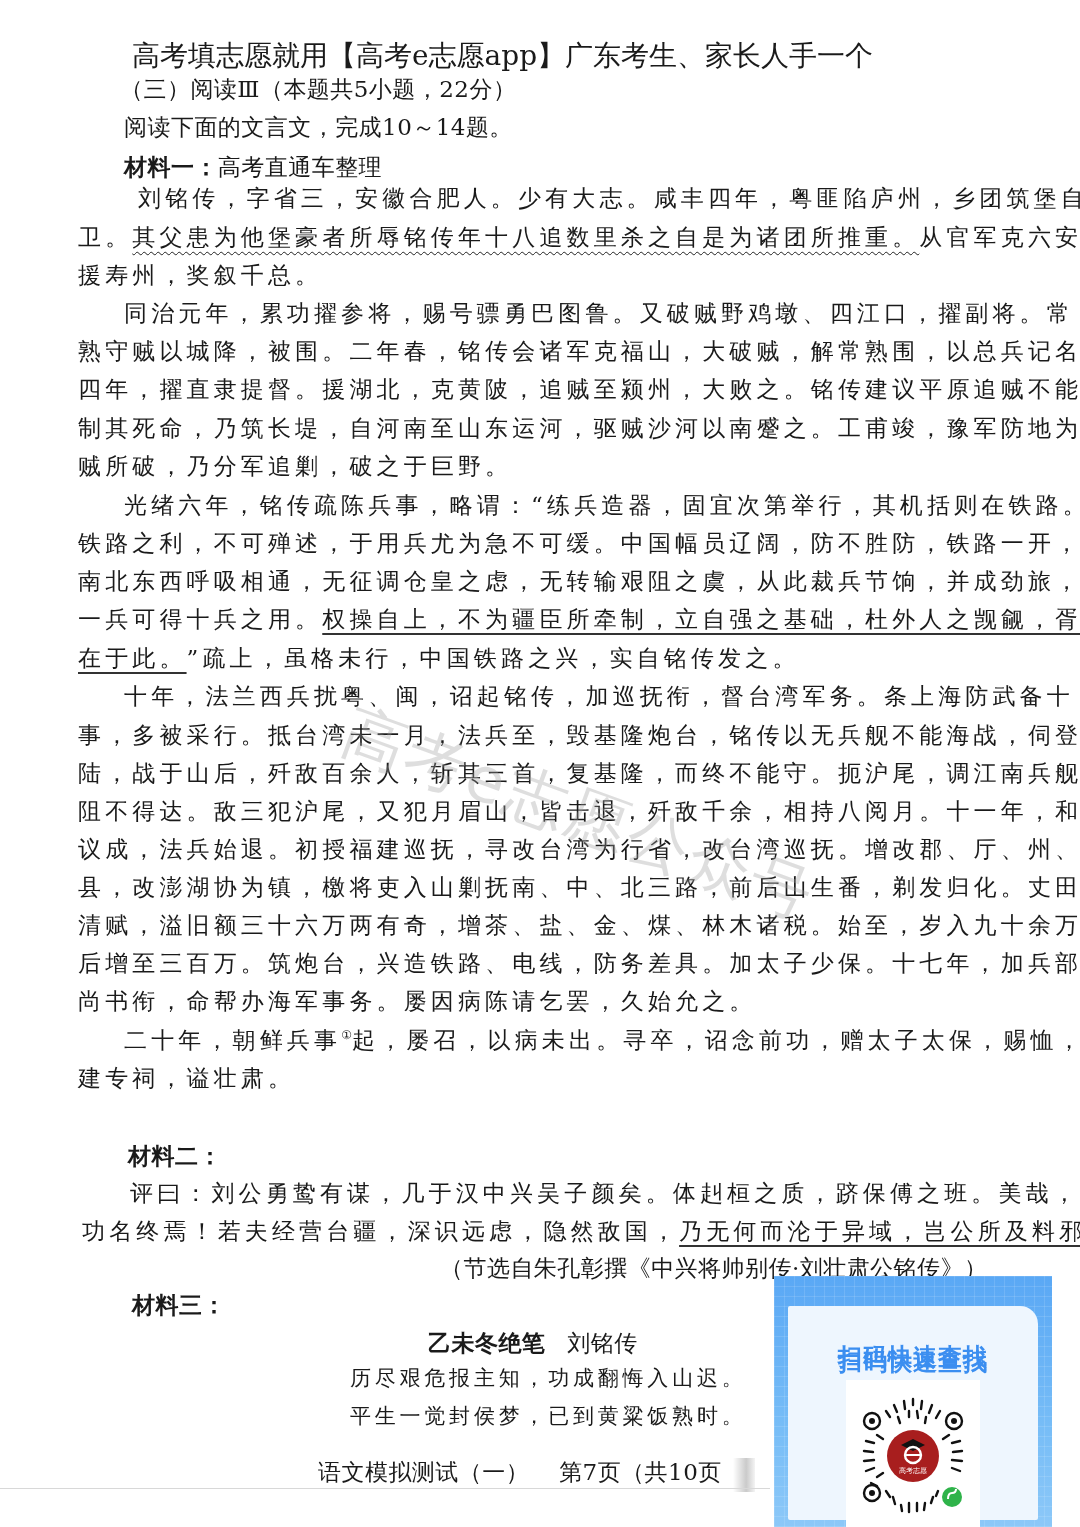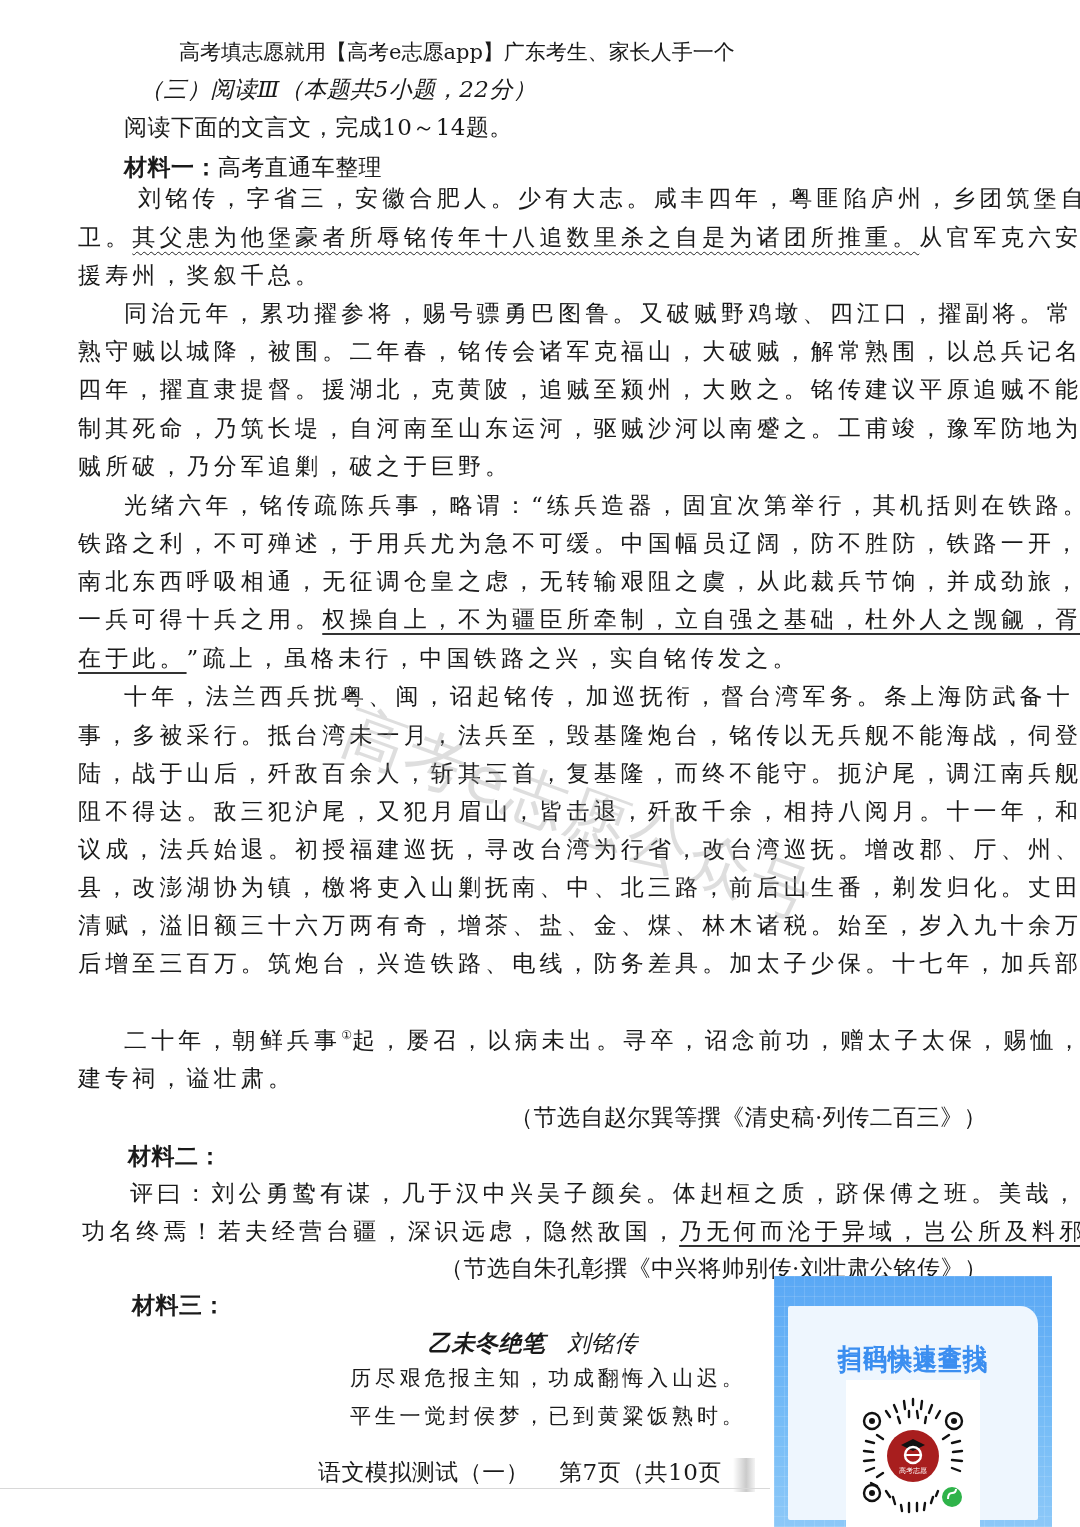--- a/index.html
+++ b/index.html
@@ -2,21 +2,21 @@
 <html><head>
   <meta charset="utf-8">
   <style>
     * { margin: 0; padding: 0; box-sizing: border-box; }
     html, body { width: 1080px; height: 1527px; background: #ffffff; overflow: hidden; }
     body { position: relative; font-family: "DejaVu Serif", "Liberation Serif", serif; color: #1a1a1a; }
 
     .page { position: absolute; left: 0; top: 0; width: 1080px; height: 1527px; }
 
     .line { position: absolute; white-space: nowrap; font-size: 23px; letter-spacing: 0.18em; line-height: 1; }
-    .line.header { font-size: 21px; letter-spacing: 0; margin-left: 47px; }
+    .line.header { font-size: 28px; letter-spacing: 0; }
     .line.plain { letter-spacing: 0.02em; }
     .bold { font-weight: bold; }
 
     .wavy { text-decoration: underline wavy #222; text-decoration-thickness: 1px; text-underline-offset: 6px; }
     .uline { text-decoration: underline solid #333; text-decoration-thickness: 1.5px; text-underline-offset: 6px; }
     sup.note { font-size: 12px; vertical-align: super; letter-spacing: 0; }
 
     .watermark {
       position: absolute; left: 360px; top: 690px;
       font-family: "DejaVu Sans", sans-serif;
@@ -49,21 +49,21 @@
     .ad-sub { position: absolute; left: 0; top: 227px; width: 278px; text-align: center;
       font-family: "DejaVu Sans", sans-serif; font-weight: bold; font-size: 13.5px; color: #3d88e6; letter-spacing: 0.02em; margin-top: 44px; }
   </style>
 </head>
 <body>
 
 <div class="page">
 
   <div class="line header" style="left:132px; top:42px;">高考填志愿就用【高考e志愿app】广东考生、家长人手一个</div>
 
-  <div class="line plain" style="left:140px; top:78px;font-style:italic;">（三）阅读Ⅲ（本题共5小题，22分）</div>
+  <div class="line plain" style="left:120px; top:78px;">（三）阅读Ⅲ（本题共5小题，22分）</div>
   <div class="line plain" style="left:124px; top:116px;">阅读下面的文言文，完成10～14题。</div>
 
   <div class="line plain" style="left:124px; top:155px;">
     <span class="bold">材料一：</span><span>高考直通车整理</span>
   </div>
 
   <div class="line" style="left:138px; top:187px;">刘铭传，字省三，安徽合肥人。少有大志。咸丰四年，粤匪陷庐州，乡团筑堡自</div>
   <div class="line" style="left:78px; top:226px;"><span>卫。</span><span class="wavy">其父患为他堡豪者所辱铭传年十八追数里杀之自是为诸团所推重。</span><span>从官军克六安，</span></div>
   <div class="line" style="left:78px; top:264px;">援寿州，奖叙千总。</div>
 
@@ -80,33 +80,33 @@
   <div class="line" style="left:78px; top:647px;"><span class="uline">在于此。</span><span>”疏上，虽格未行，中国铁路之兴，实自铭传发之。</span></div>
 
   <div class="line" style="left:124px; top:685px;">十年，法兰西兵扰粤、闽，诏起铭传，加巡抚衔，督台湾军务。条上海防武备十</div>
   <div class="line" style="left:78px; top:724px;">事，多被采行。抵台湾未一月，法兵至，毁基隆炮台，铭传以无兵舰不能海战，伺登</div>
   <div class="line" style="left:78px; top:762px;">陆，战于山后，歼敌百余人，斩其三首，复基隆，而终不能守。扼沪尾，调江南兵舰，</div>
   <div class="line" style="left:78px; top:800px;">阻不得达。敌三犯沪尾，又犯月眉山，皆击退，歼敌千余，相持八阅月。十一年，和</div>
   <div class="line" style="left:78px; top:838px;">议成，法兵始退。初授福建巡抚，寻改台湾为行省，改台湾巡抚。增改郡、厅、州、</div>
   <div class="line" style="left:78px; top:876px;">县，改澎湖协为镇，檄将吏入山剿抚南、中、北三路，前后山生番，剃发归化。丈田</div>
   <div class="line" style="left:78px; top:914px;">清赋，溢旧额三十六万两有奇，增茶、盐、金、煤、林木诸税。始至，岁入九十余万，</div>
   <div class="line" style="left:78px; top:952px;">后增至三百万。筑炮台，兴造铁路、电线，防务差具。加太子少保。十七年，加兵部</div>
+  <div class="line" style="left:78px; top:990px;">尚书衔，命帮办海军事务。屡因病陈请乞罢，久始允之。</div>
 
   <div class="line" style="left:124px; top:1029px;"><span>二十年，朝鲜兵事</span><sup class="note">①</sup><span>起，屡召，以病未出。寻卒，诏念前功，赠太子太保，赐恤，</span></div>
   <div class="line" style="left:78px; top:1067px;">建专祠，谥壮肃。</div>
 
-  <div class="line plain" style="left:510px; top:1106px;">（节选自赵尔巽等撰《清史稿·列传二百三》）</div>
 
   <div class="line plain bold" style="left:128px; top:1144px;">材料二：</div>
   <div class="line" style="left:130px; top:1182px;">评曰：刘公勇鸷有谋，几于汉中兴吴子颜矣。体赳桓之质，跻保傅之班。美哉，以</div>
   <div class="line" style="left:82px; top:1220px;"><span>功名终焉！若夫经营台疆，深识远虑，隐然敌国，</span><span class="uline">乃无何而沦于异域，岂公所及料邪！</span></div>
   <div class="line plain" style="left:440px; top:1257px;">（节选自朱孔彰撰《中兴将帅别传·刘壮肃公铭传》）</div>
 
   <div class="line plain bold" style="left:132px; top:1293px;">材料三：</div>
-  <div class="line plain" style="left:428px; top:1331px;font-style:italic;">
+  <div class="line plain" style="left:428px; top:1331px;">
     <span class="bold">乙未冬绝笔</span><span style="display:inline-block;width:22px;"></span><span>刘铭传</span>
   </div>
   <div class="line" style="left:350px; top:1368px; font-size:21px;">历尽艰危报主知，功成翻悔入山迟。</div>
   <div class="line" style="left:350px; top:1406px; font-size:21px;">平生一觉封侯梦，已到黄粱饭熟时。</div>
 
   <div class="line plain" style="left:318px; top:1461px;">
     <span>语文模拟测试（一）</span><span style="display:inline-block;width:30px;"></span><span>第7页（共10页</span>
   </div>
   <div class="footer-fade"></div>
   <div class="footer-line"></div>

